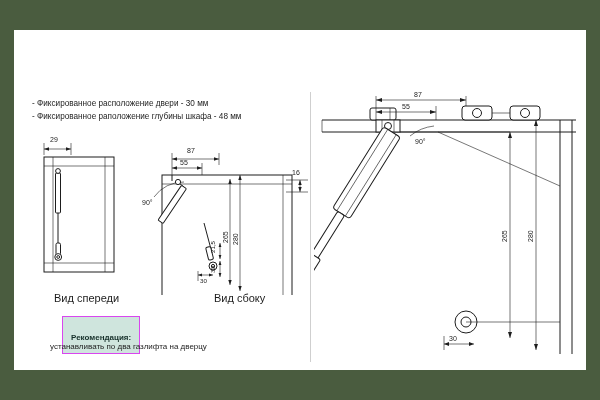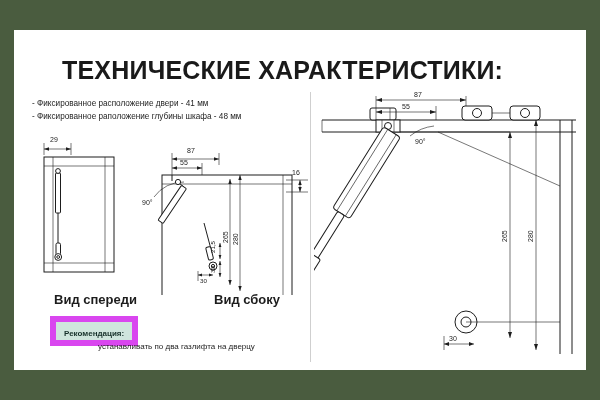--- a/index.html
+++ b/index.html
@@ -52,50 +52,49 @@
   .divider {
     position: absolute;
     top: 62px;
     left: 296px;
     width: 1px;
     height: 270px;
     background: #cfcfcf;
   }
   .caption {
     position: absolute;
-    font-size: 13px;
-    font-weight: bold;
+    font-size: 11px;
+    font-weight: normal;
     color: #1d1d1d;
     white-space: nowrap;
   }
   .cap-front { left: 40px; top: 262px; }
   .cap-side  { left: 160px; top: 262px; padding-left: 40px; }
 
   .rec-box {
     position: absolute;
-    left: 36px;
+    left: 48px;
     top: 286px;
-    padding: 0 8px;
+    padding: 9px 8px;
     background: #cfe5dd;
-    border: 6px solid #d946ef;
+    border: 1px solid #d946ef;
   }
   .rec-box span {
     font-size: 8px;
     font-weight: bold;
     color: #16302a;
     white-space: nowrap;
   }
   .rec-note {
     position: absolute;
     left: 36px;
     top: 312px;
     font-size: 8px;
     color: #1d1d1d;
     white-space: nowrap;
-    margin-left: 48px;
   }
   svg { display: block; }
   .dim-t {
     font-family: "Liberation Sans", sans-serif;
     font-size: 7px;
     fill: #1d1d1d;
   }
   .dim-t-sm {
     font-family: "Liberation Sans", sans-serif;
     font-size: 6.2px;
@@ -105,24 +104,23 @@
   .ln-thin { stroke: #1d1d1d; stroke-width: 0.6; fill: none; }
   .fill-w { fill: #ffffff; }
   .fill-k { fill: #1d1d1d; }
 </style>
 </head>
 <body>
 
 <div id="page">
   <div class="card">
 
-    <div class="title">ТЕХНИЧЕСКИЕ ХАРАКТЕРИСТИКИ:</div>
 
     <div class="spec-list">
-      <div class="spec-line">- Фиксированное расположение двери - 41 мм</div>
+      <div class="spec-line">- Фиксированное расположение двери - 30 мм</div>
       <div class="spec-line">- Фиксированное раположение глубины шкафа - 48 мм</div>
     </div>
 
     <div class="divider"></div>
 
     <svg class="drawing-left" style="position:absolute;left:10px;top:105px;" width="285" height="160" viewBox="0 0 285 160">
 
       <line class="ln-thin" x1="20" y1="8" x2="20" y2="20"></line>
       <line class="ln-thin" x1="47" y1="8" x2="47" y2="20"></line>
       <line class="ln-thin" x1="20" y1="14" x2="47" y2="14"></line>

